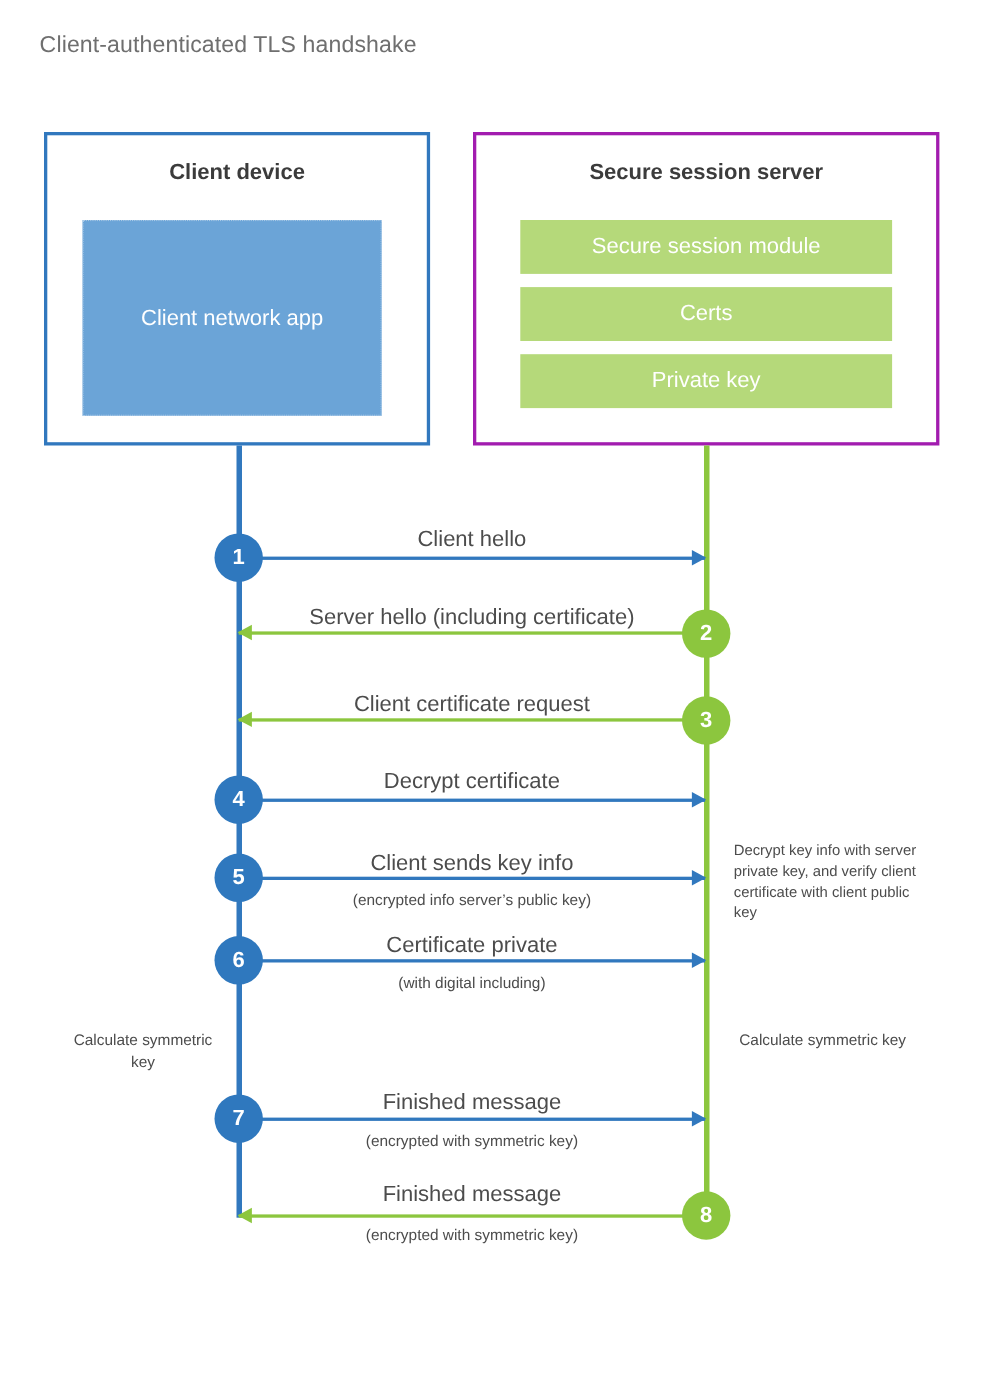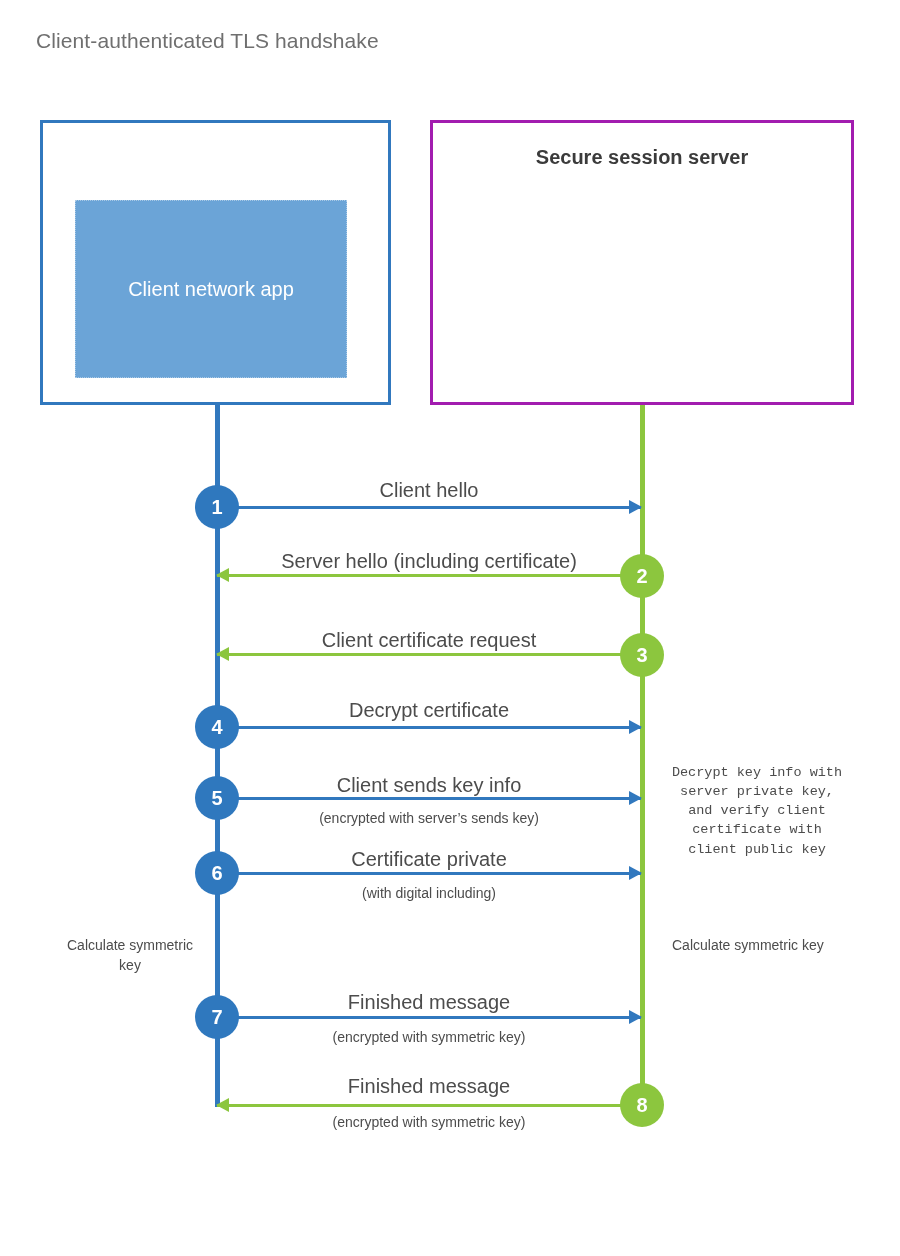--- a/index.html
+++ b/index.html
@@ -189,22 +189,21 @@
   .side-note {
     position: absolute;
     font-size: 13.5px;
     line-height: 1.42;
     color: #4c4c4c;
   }
   .side-note.right-note {
     left: 667px;
     top: 763px;
     width: 180px;
-    text-align: center;
-    font-family: Liberation Mono, monospace;
+    text-align: left;
   }
   .side-note.calc-left {
     left: 55px;
     top: 936px;
     width: 150px;
     text-align: center;
     font-size: 14px;
   }
   .side-note.calc-right {
     left: 672px;
@@ -213,25 +212,31 @@
     text-align: left;
     font-size: 14px;
   }
 </style>
 </head>
 <body>
 
 <div class="page-title">Client-authenticated TLS handshake</div>
 
 <div class="actor-box client">
+  <div class="actor-title">Client device</div>
   <div class="client-app">Client network app</div>
 </div>
 
 <div class="actor-box server">
   <div class="actor-title">Secure session server</div>
+  <div class="server-modules">
+    <div class="module-bar">Secure session module</div>
+    <div class="module-bar">Certs</div>
+    <div class="module-bar">Private key</div>
+  </div>
 </div>
 
 <div class="lifeline client-line"></div>
 <div class="lifeline server-line"></div>
 
 <div class="msg-label" style="top:479px;">Client hello</div>
 <div class="arrow to-right" style="top:506px;">
   <div class="shaft"></div>
   <div class="head"></div>
 </div>
@@ -256,21 +261,21 @@
   <div class="shaft"></div>
   <div class="head"></div>
 </div>
 <div class="step-badge blue" style="top:705px;">4</div>
 
 <div class="msg-label" style="top:774px;">Client sends key info</div>
 <div class="arrow to-right" style="top:797px;">
   <div class="shaft"></div>
   <div class="head"></div>
 </div>
-<div class="msg-sublabel" style="top:810px;">(encrypted with server’s sends key)</div>
+<div class="msg-sublabel" style="top:810px;">(encrypted info server’s public key)</div>
 <div class="step-badge blue" style="top:776px;">5</div>
 
 <div class="msg-label" style="top:848px;">Certificate private</div>
 <div class="arrow to-right" style="top:872px;">
   <div class="shaft"></div>
   <div class="head"></div>
 </div>
 <div class="msg-sublabel" style="top:885px;">(with digital including)</div>
 <div class="step-badge blue" style="top:851px;">6</div>
 

